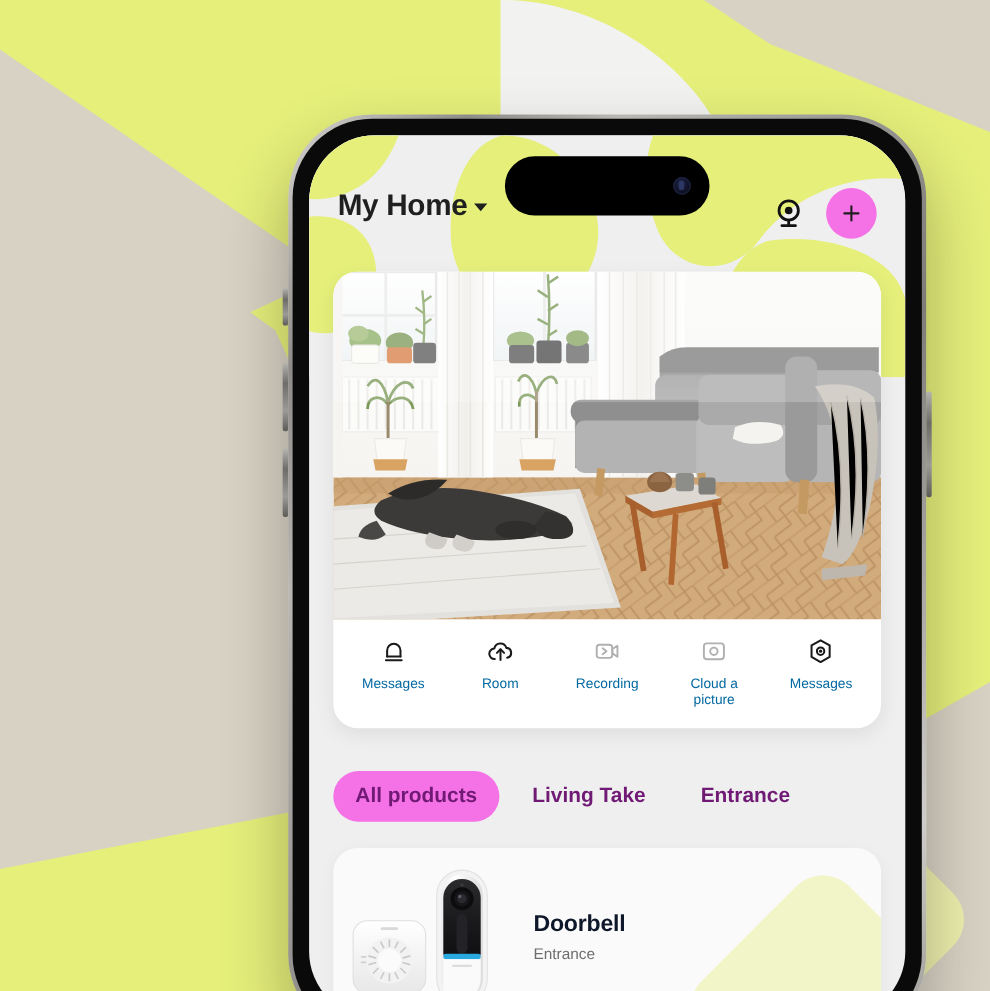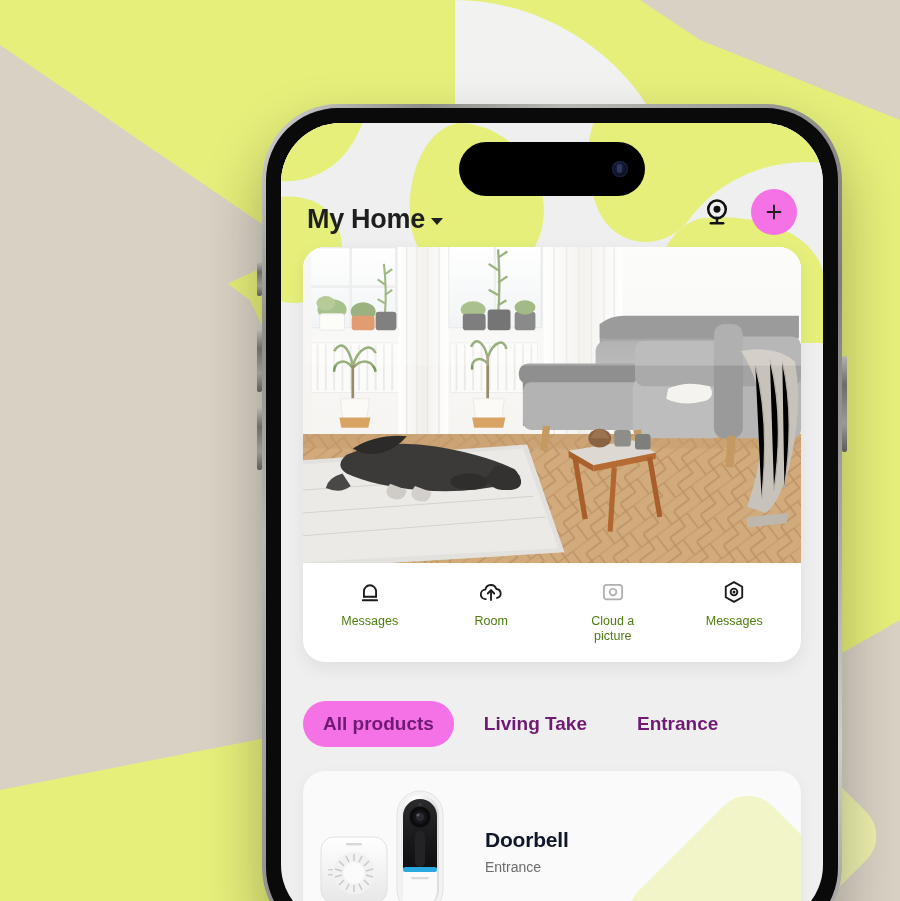--- a/index.html
+++ b/index.html
@@ -85,21 +85,21 @@
     background: #2f3b6b; opacity:.85;
   }
 
   
   .app { position: absolute; inset: 0; z-index: 20; }
 
   .header {
     position: absolute;
     left: 0; right: 0; top: 48px;
     height: 64px;
-    display: flex; align-items: flex-end;
+    display: flex; align-items: flex-start;
     padding: 0 26px;
     z-index: 30;
   }
   .home-title {
     display: flex; align-items: center; gap: 6px;
     font-size: 27px; font-weight: 700; color: #1f1f1f;
     letter-spacing: -.3px;
   }
   .caret {
     width: 0; height: 0;
@@ -136,21 +136,21 @@
     padding: 16px 6px 18px;
   }
   .action {
     flex: 1;
     display: flex; flex-direction: column; align-items: center; gap: 9px;
     cursor: pointer;
   }
   .action-ico { width: 26px; height: 26px; color: #1a1a1a; }
   .action-ico.muted { color: #b0b0b0; }
   .action-label {
-    font-size: 12.5px; color: #4d7c0f; text-align: center;
+    font-size: 12.5px; color: #0369a1; text-align: center;
     line-height: 1.18; max-width: 70px;
   }
 
   
   .tabs {
     position: absolute;
     left: 22px; right: 22px; top: 578px;
     display: flex; align-items: center; gap: 10px;
   }
   .tab {
@@ -437,20 +437,28 @@
 
               <div class="action">
                 <svg class="action-ico" viewBox="0 0 24 24" fill="none">
                   <path d="M7.2 18.6 a4.4 4.4 0 0 1 -.4 -8.8 a5.2 5.2 0 0 1 10.1 -.6 a4.2 4.2 0 0 1 .7 8.3" stroke="currentColor" stroke-width="1.7" stroke-linecap="round" stroke-linejoin="round"></path>
                   <path d="M12 19.4 V10.6" stroke="currentColor" stroke-width="1.7" stroke-linecap="round"></path>
                   <path d="M9 13.4 L12 10.4 L15 13.4" stroke="currentColor" stroke-width="1.7" stroke-linecap="round" stroke-linejoin="round"></path>
                 </svg>
                 <span class="action-label">Room</span>
               </div>
 
+              <div class="action">
+                <svg class="action-ico muted" viewBox="0 0 24 24" fill="none">
+                  <rect x="3.2" y="6.6" width="13" height="11" rx="2.4" stroke="currentColor" stroke-width="1.6"></rect>
+                  <path d="M16.4 10.2 L20.6 7.4 v9.2 l-4.2 -2.8 Z" stroke="currentColor" stroke-width="1.6" stroke-linejoin="round"></path>
+                  <path d="M8.2 9.6 L11.4 12.1 L8.2 14.6" stroke="currentColor" stroke-width="1.6" stroke-linecap="round" stroke-linejoin="round"></path>
+                </svg>
+                <span class="action-label">Recording</span>
+              </div>
 
               <div class="action">
                 <svg class="action-ico muted" viewBox="0 0 24 24" fill="none">
                   <rect x="3.6" y="5.4" width="16.8" height="13.4" rx="2.6" stroke="currentColor" stroke-width="1.6"></rect>
                   <circle cx="12" cy="12.1" r="3.1" stroke="currentColor" stroke-width="1.6"></circle>
                 </svg>
                 <span class="action-label">Cloud a picture</span>
               </div>
 
               <div class="action">

